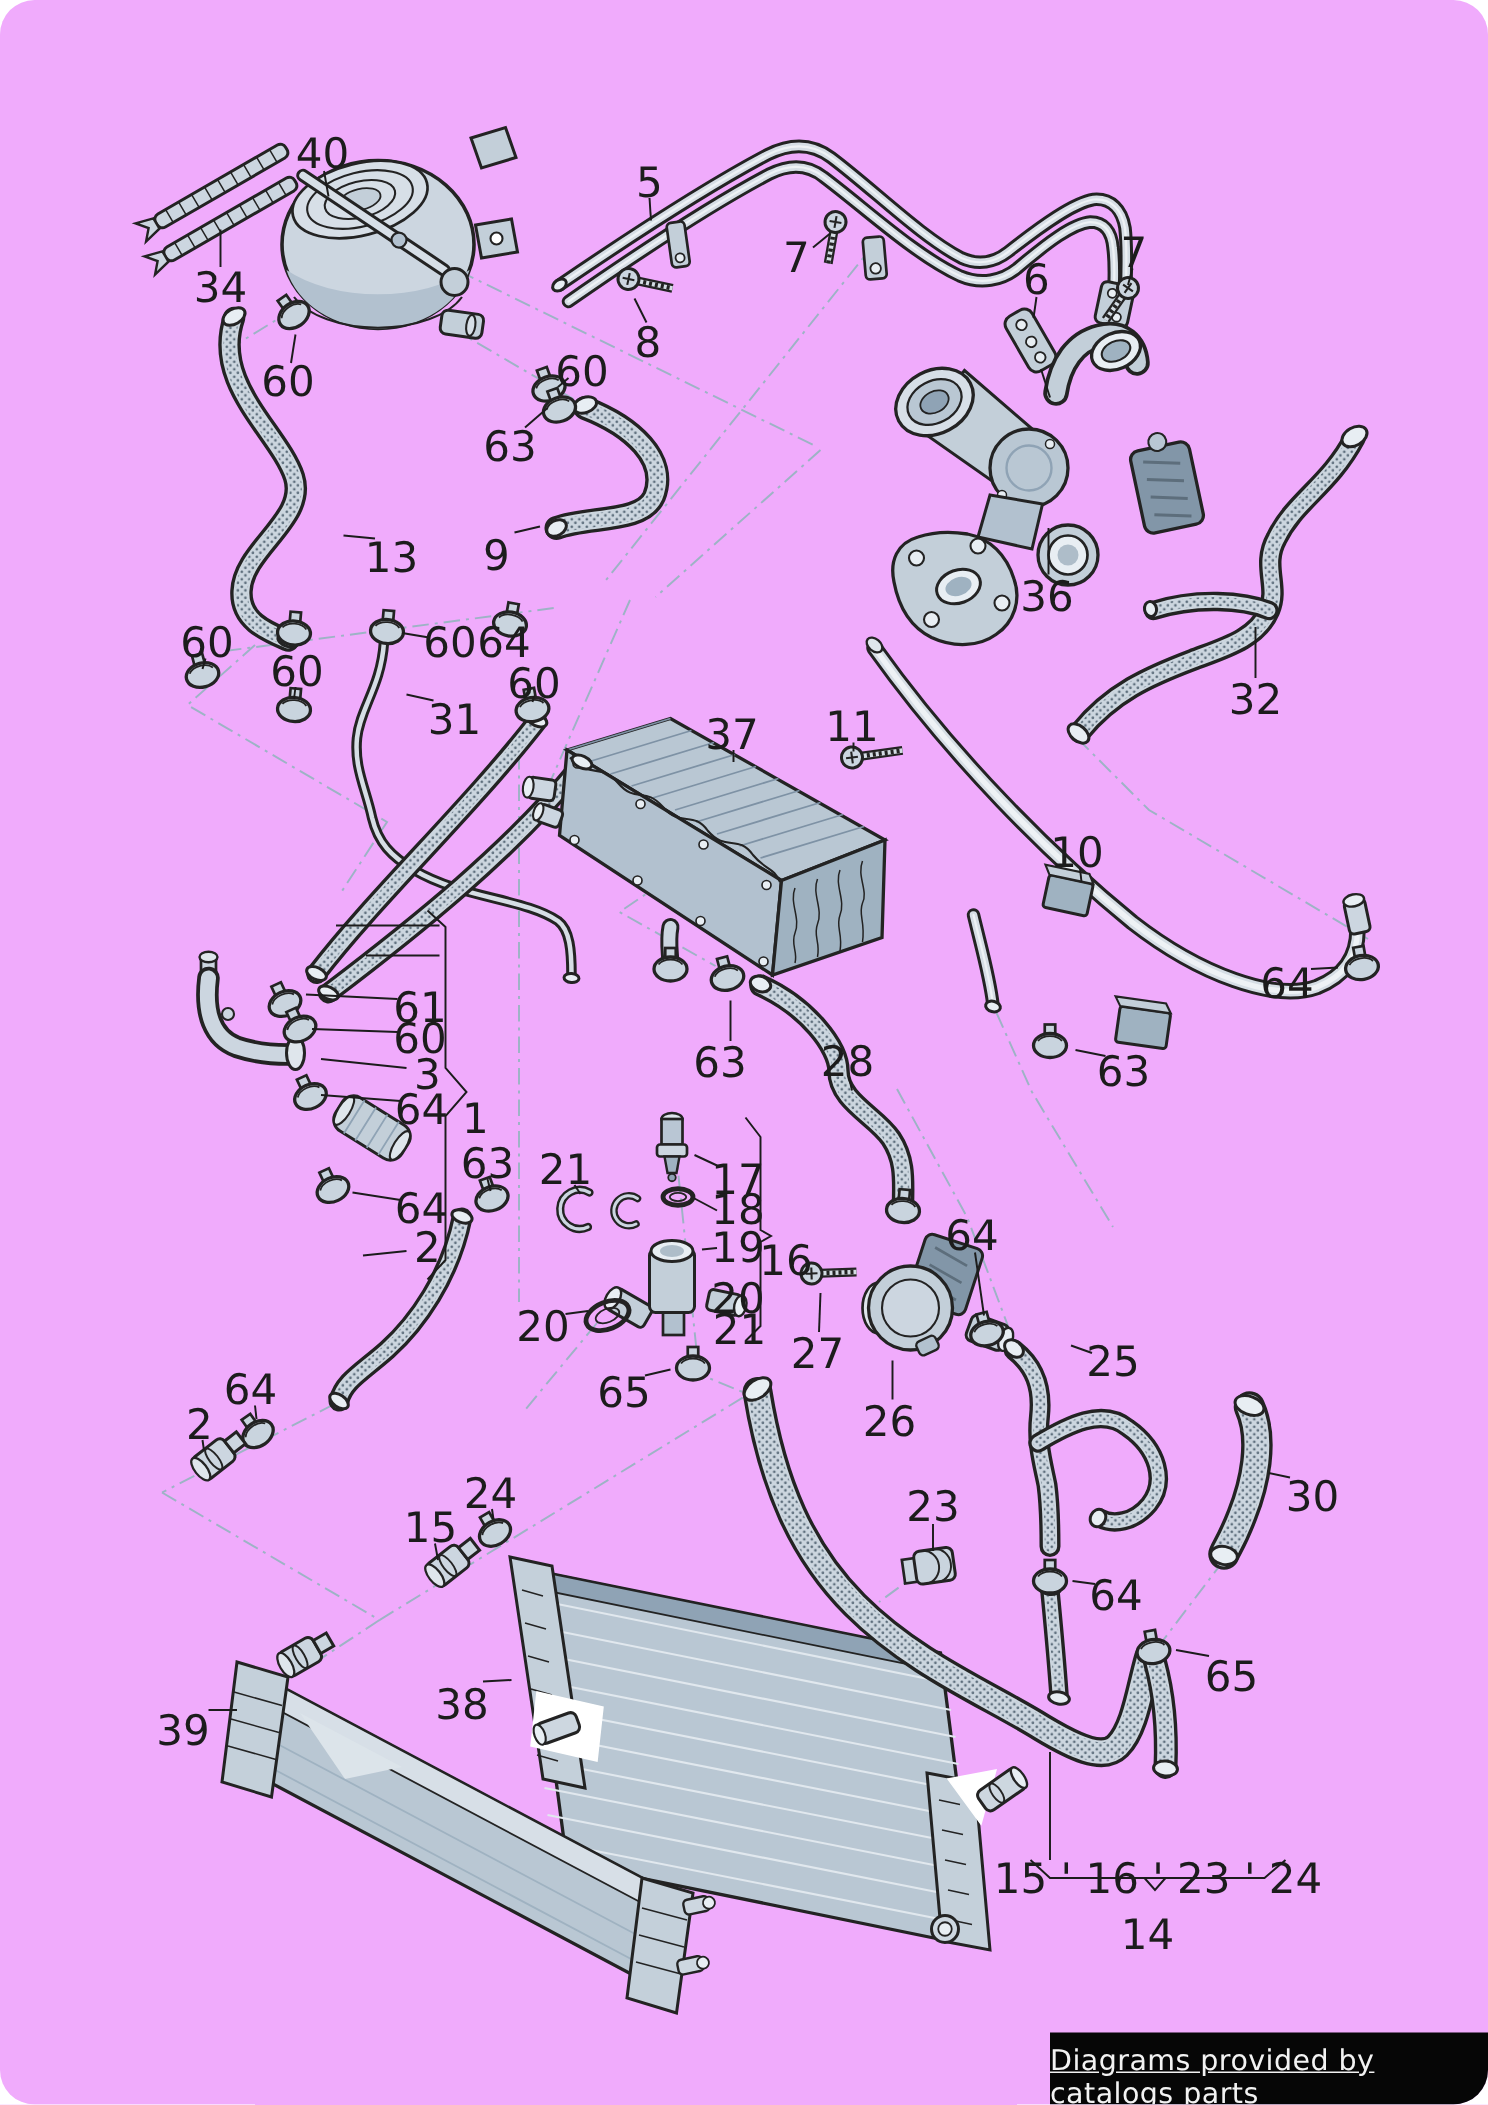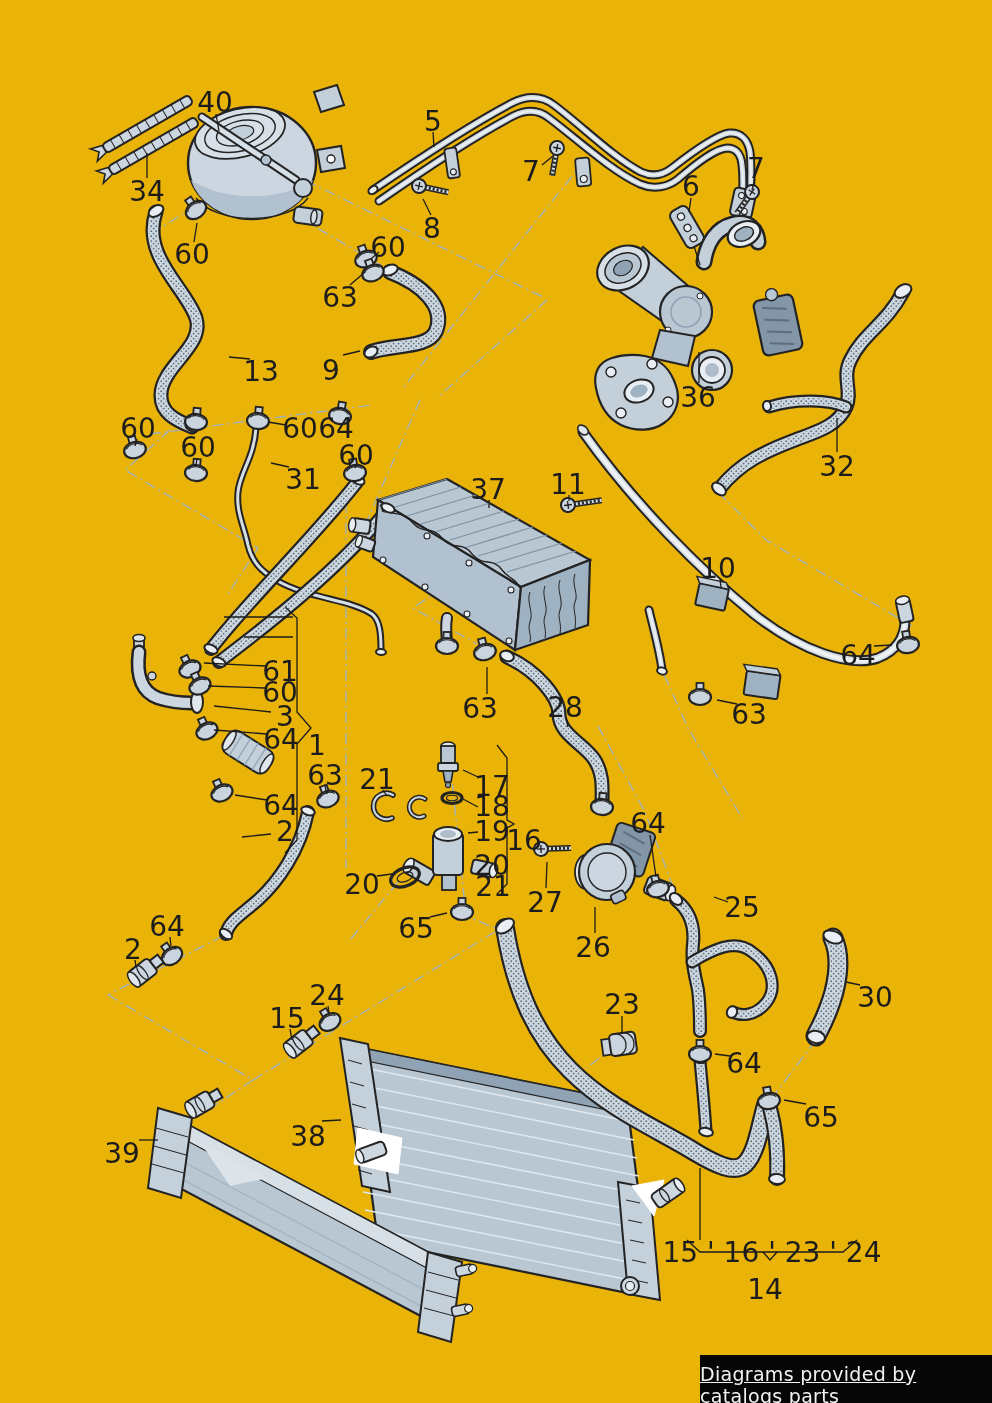--- a/index.html
+++ b/index.html
@@ -1,17 +1,17 @@
 <!DOCTYPE html>
 <html><head>
 <meta charset="utf-8">
 <style>
   html,body{margin:0;padding:0;background:#ffffff;}
-  #canvas{position:relative;width:992px;height:1403px;background:#eab308;overflow:hidden;
-          font-family:"DejaVu Sans",sans-serif;}
+  #canvas{position:relative;width:992px;height:1403px;background:#f0abfc;overflow:hidden;
+          font-family:"DejaVu Sans",sans-serif;border-radius:23px;}
   #diagram{position:absolute;left:0;top:0;}
   .part-label{font-family:"DejaVu Sans",sans-serif;fill:#1c1c1c;}
   #footer-credit{position:absolute;left:700px;top:1355px;width:292px;height:60px;
     background:#060606;color:#f2f2f2;display:flex;align-items:center;justify-content:center;
     font-size:19px;font-family:"DejaVu Sans",sans-serif;letter-spacing:.3px;text-decoration:underline;}
 </style>
 </head>
 <body>
 
 <div id="canvas">

